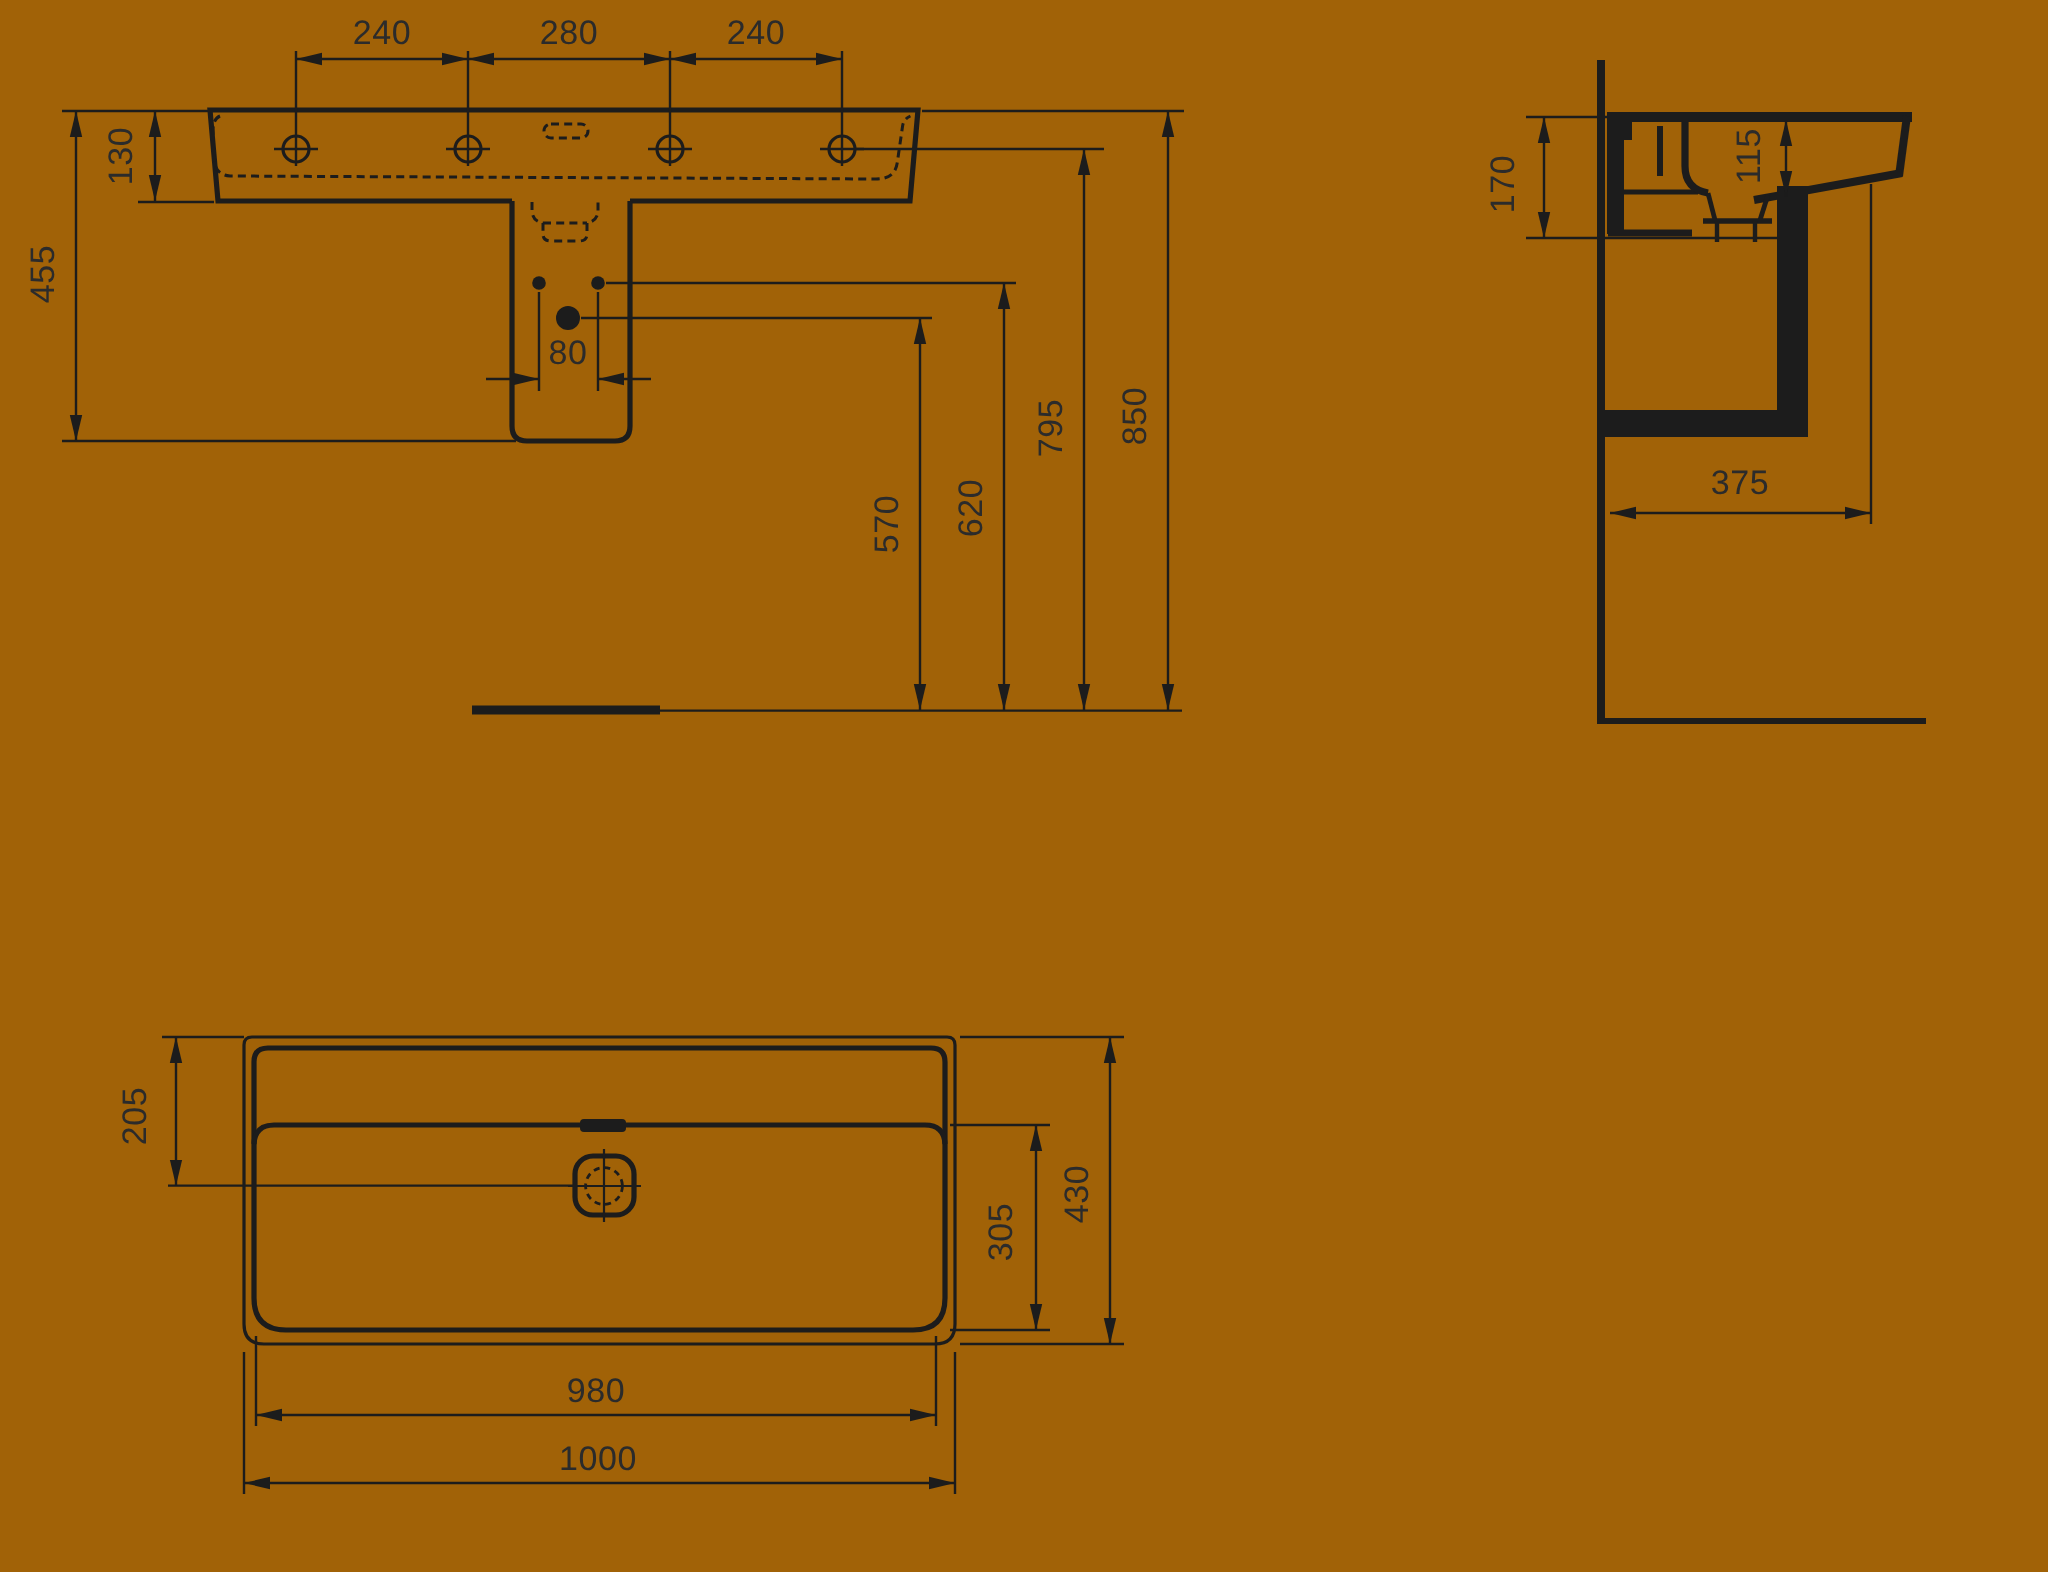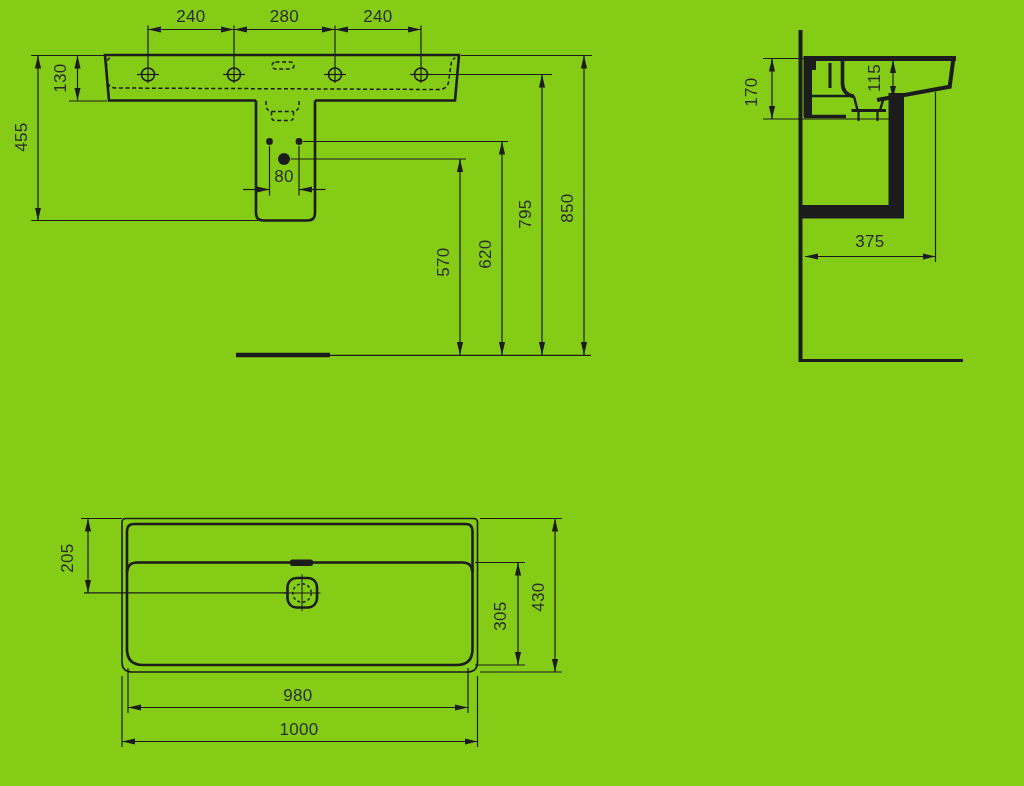--- a/index.html
+++ b/index.html
@@ -1,16 +1,16 @@
 <!DOCTYPE html>
 <html><head>
 <meta charset="utf-8">
 <style>
   html,body{margin:0;padding:0;background:#ffffff;}
-  .sheet{width:1024px;height:786px;background:#84cc16;position:relative;overflow:hidden;}
+  .sheet{width:1024px;height:786px;background:#a16207;position:relative;overflow:hidden;}
   svg{display:block;}
   text{font-family:"Liberation Sans","DejaVu Sans",sans-serif;fill:#2b2b2b;}
   .dim-num{font-size:17px;letter-spacing:.3px;}
   .thin{stroke:#1c1c1c;stroke-width:1.2;fill:none;}
   .med{stroke:#1c1c1c;stroke-width:1.6;fill:none;}
   .thick{stroke:#1c1c1c;stroke-width:2.6;fill:none;}
   .heavy{stroke:#1c1c1c;stroke-width:4;fill:none;}
   .dash{stroke:#1c1c1c;stroke-width:1.5;fill:none;stroke-dasharray:4 2.6;}
   .dimline{stroke:#1c1c1c;stroke-width:1.2;fill:none;}
   .solidfill{fill:#1c1c1c;stroke:none;}

